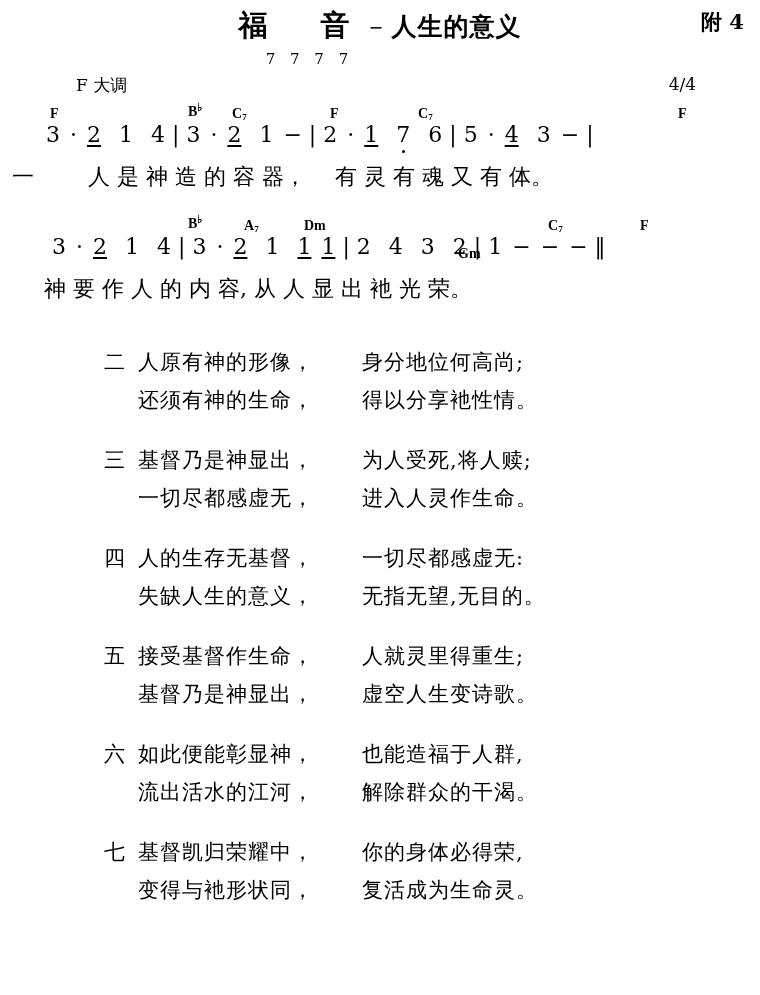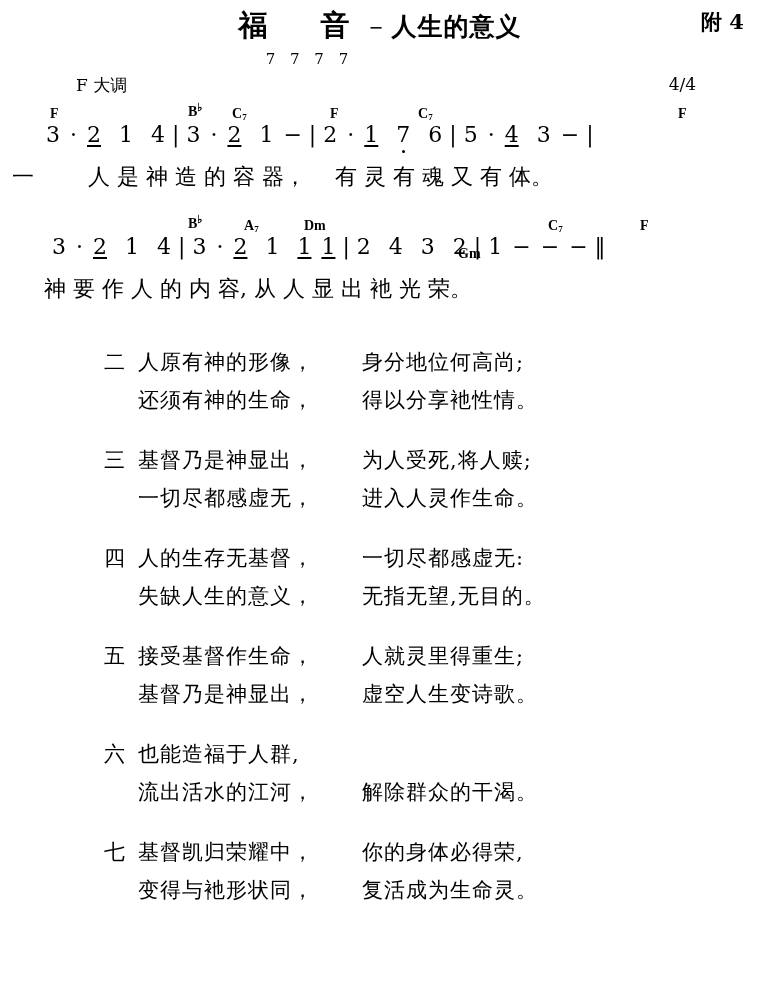--- a/index.html
+++ b/index.html
@@ -278,20 +278,21 @@
     <div class="vrow">
       <span class="vnum"></span>
       <span class="vcol-a">基督乃是神显出，</span>
       <span class="vcol-b">虚空人生变诗歌。</span>
     </div>
   </div>
 
   <div class="verse">
     <div class="vrow">
       <span class="vnum">六</span>
+      <span class="vcol-a">如此便能彰显神，</span>
       <span class="vcol-b">也能造福于人群,</span>
     </div>
     <div class="vrow">
       <span class="vnum"></span>
       <span class="vcol-a">流出活水的江河，</span>
       <span class="vcol-b">解除群众的干渴。</span>
     </div>
   </div>
 
   <div class="verse">

